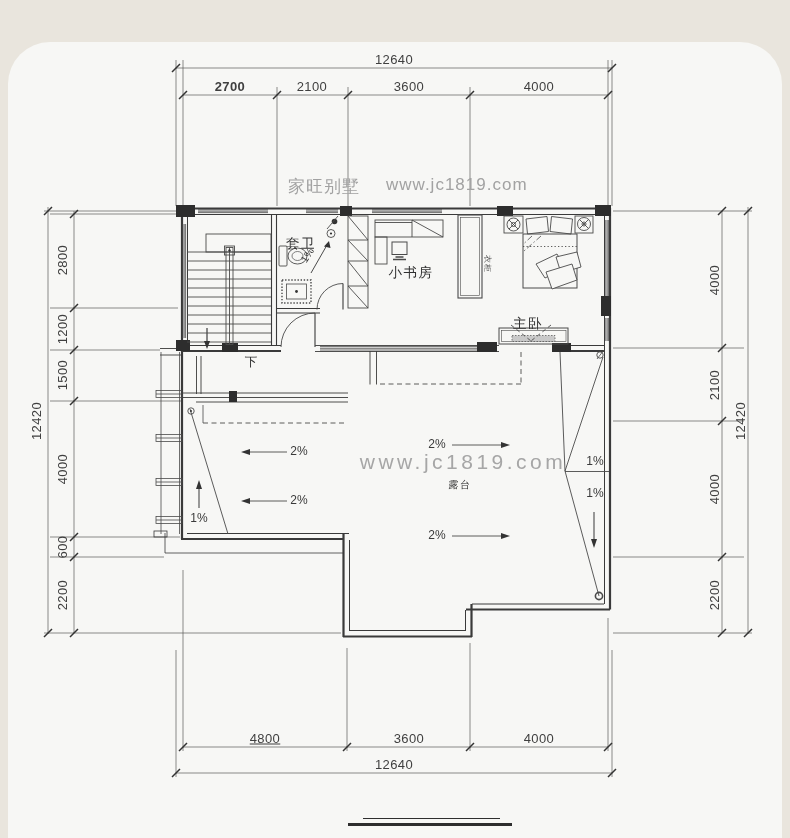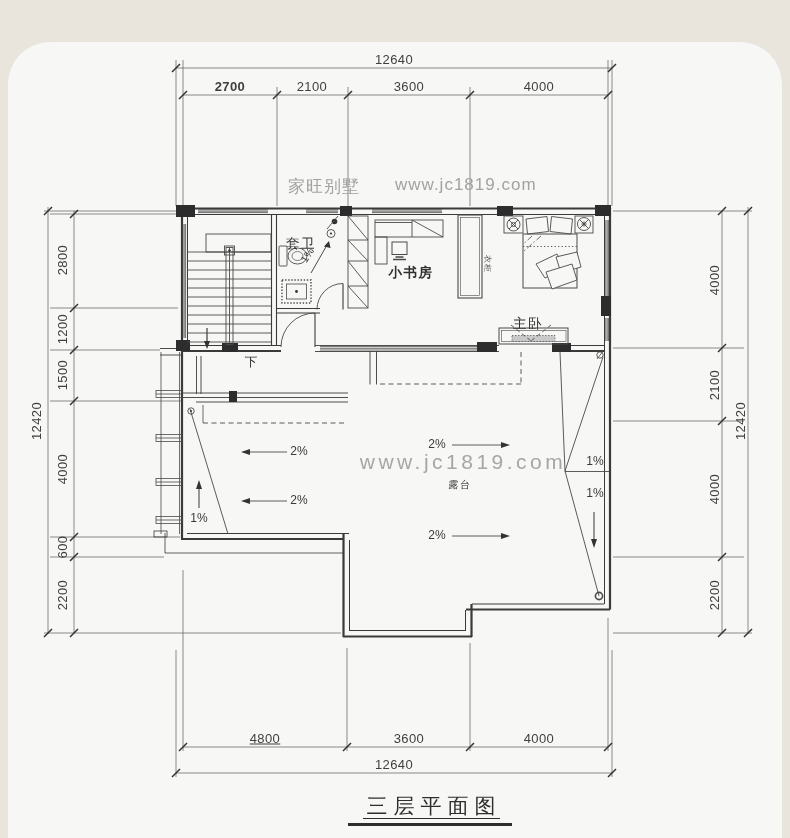--- a/index.html
+++ b/index.html
@@ -8,21 +8,21 @@
   .card{position:absolute;left:8px;top:42px;width:774px;height:796px;background:#f7f7f5;border-radius:42px 42px 0 0;}
   svg.plan{position:absolute;left:0;top:0;}
   .t{position:absolute;transform:translate(-50%,-50%);white-space:nowrap;}
   .dim{font-size:13px;color:#3f3f3f;letter-spacing:.4px;}
   .rot{transform:translate(-50%,-50%) rotate(-90deg);}
   .room{font-size:13.5px;color:#303030;letter-spacing:1.5px;}
   .small{font-size:12.5px;letter-spacing:0;}
   .slope{font-size:12px;color:#3a3a3a;letter-spacing:0;}
   .slope-tilt{transform:translate(-50%,-50%) rotate(-58deg);font-size:10.5px;}
   .vtext{transform:translate(-50%,-50%) rotate(90deg);font-size:8px;color:#555;letter-spacing:1px;}
-  .wm-top{position:absolute;left:288px;top:175px;display:flex;gap:35px;color:#a2a2a2;font-size:17px;letter-spacing:1px;}
+  .wm-top{position:absolute;left:288px;top:175px;display:flex;gap:26px;color:#a2a2a2;font-size:17px;letter-spacing:1px;}
   .wm-center{font-size:21px;color:#a6a6a6;letter-spacing:3.5px;}
   .title{font-size:21px;color:#2e2e2e;letter-spacing:6px;font-weight:500;}
 </style>
 </head>
 <body>
 
 <div class="stage">
   <div class="card"></div>
 
   <svg class="plan" width="790" height="838" viewBox="0 0 790 838">
@@ -250,29 +250,28 @@
   <span class="t dim rot" style="left:62px;top:547px;">600</span>
   <span class="t dim rot" style="left:62px;top:595px;">2200</span>
 
   <span class="t dim rot" style="left:740px;top:421px;">12420</span>
   <span class="t dim rot" style="left:714px;top:280px;">4000</span>
   <span class="t dim rot" style="left:714px;top:385px;">2100</span>
   <span class="t dim rot" style="left:714px;top:489px;">4000</span>
   <span class="t dim rot" style="left:714px;top:595px;">2200</span>
 
   <span class="t room" style="left:301px;top:233px;margin-top:11px;">套卫</span>
-  <span class="t room" style="left:411px;top:273px;font-weight:bold;">小书房</span>
+  <span class="t room" style="left:411px;top:273px;">小书房</span>
   <span class="t room" style="left:528px;top:324px;">主卧</span>
   <span class="t room" style="left:460px;top:485px;font-size:10px;">露台</span>
   <span class="t room small" style="left:251px;top:362px;">下</span>
   <span class="t vtext" style="left:487px;top:264px;">衣柜</span>
 
   <span class="t slope slope-tilt" style="left:307px;top:255px;">1%</span>
   <span class="t slope" style="left:299px;top:451px;">2%</span>
   <span class="t slope" style="left:299px;top:500px;">2%</span>
   <span class="t slope" style="left:199px;top:518px;">1%</span>
   <span class="t slope" style="left:437px;top:444px;">2%</span>
   <span class="t slope" style="left:437px;top:535px;">2%</span>
   <span class="t slope" style="left:595px;top:461px;">1%</span>
   <span class="t slope" style="left:595px;top:493px;">1%</span>
 
-  <span class="t title" style="left:434px;top:806px;">三层平面图</span>
 </div>
 
 </body></html>

